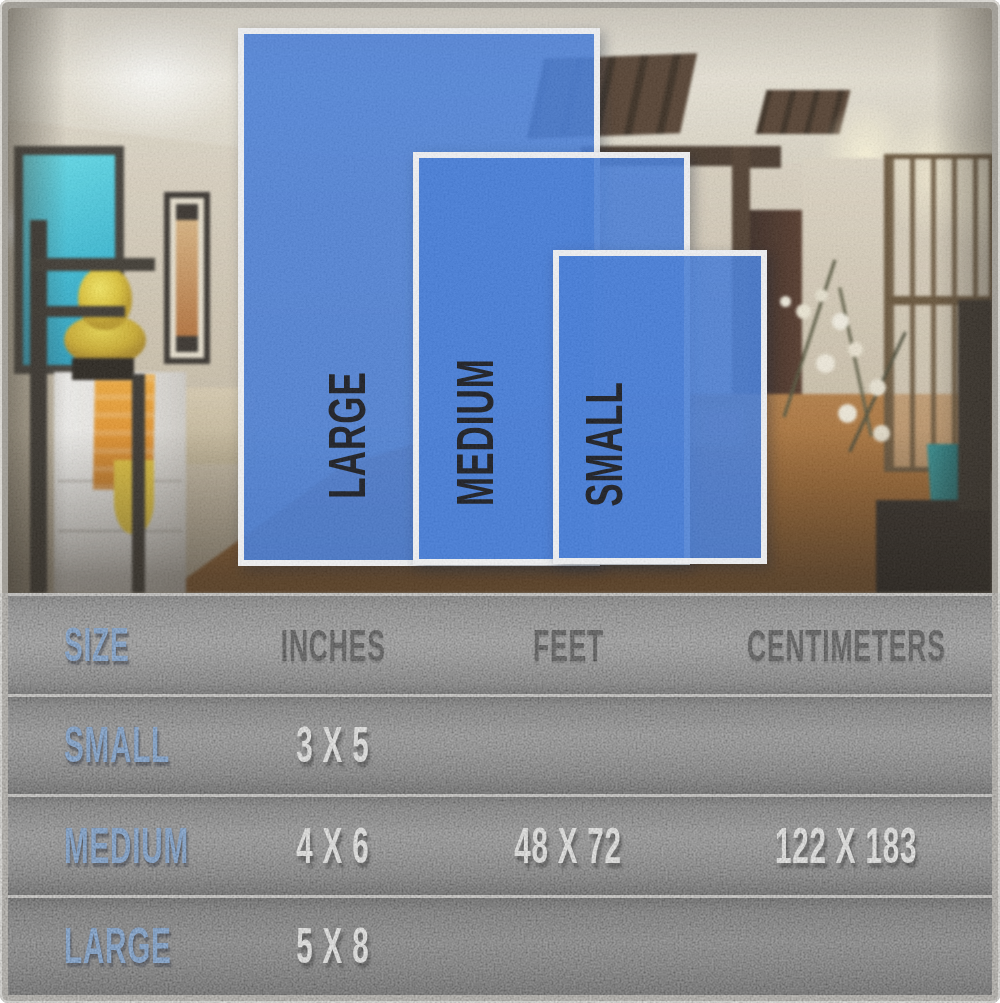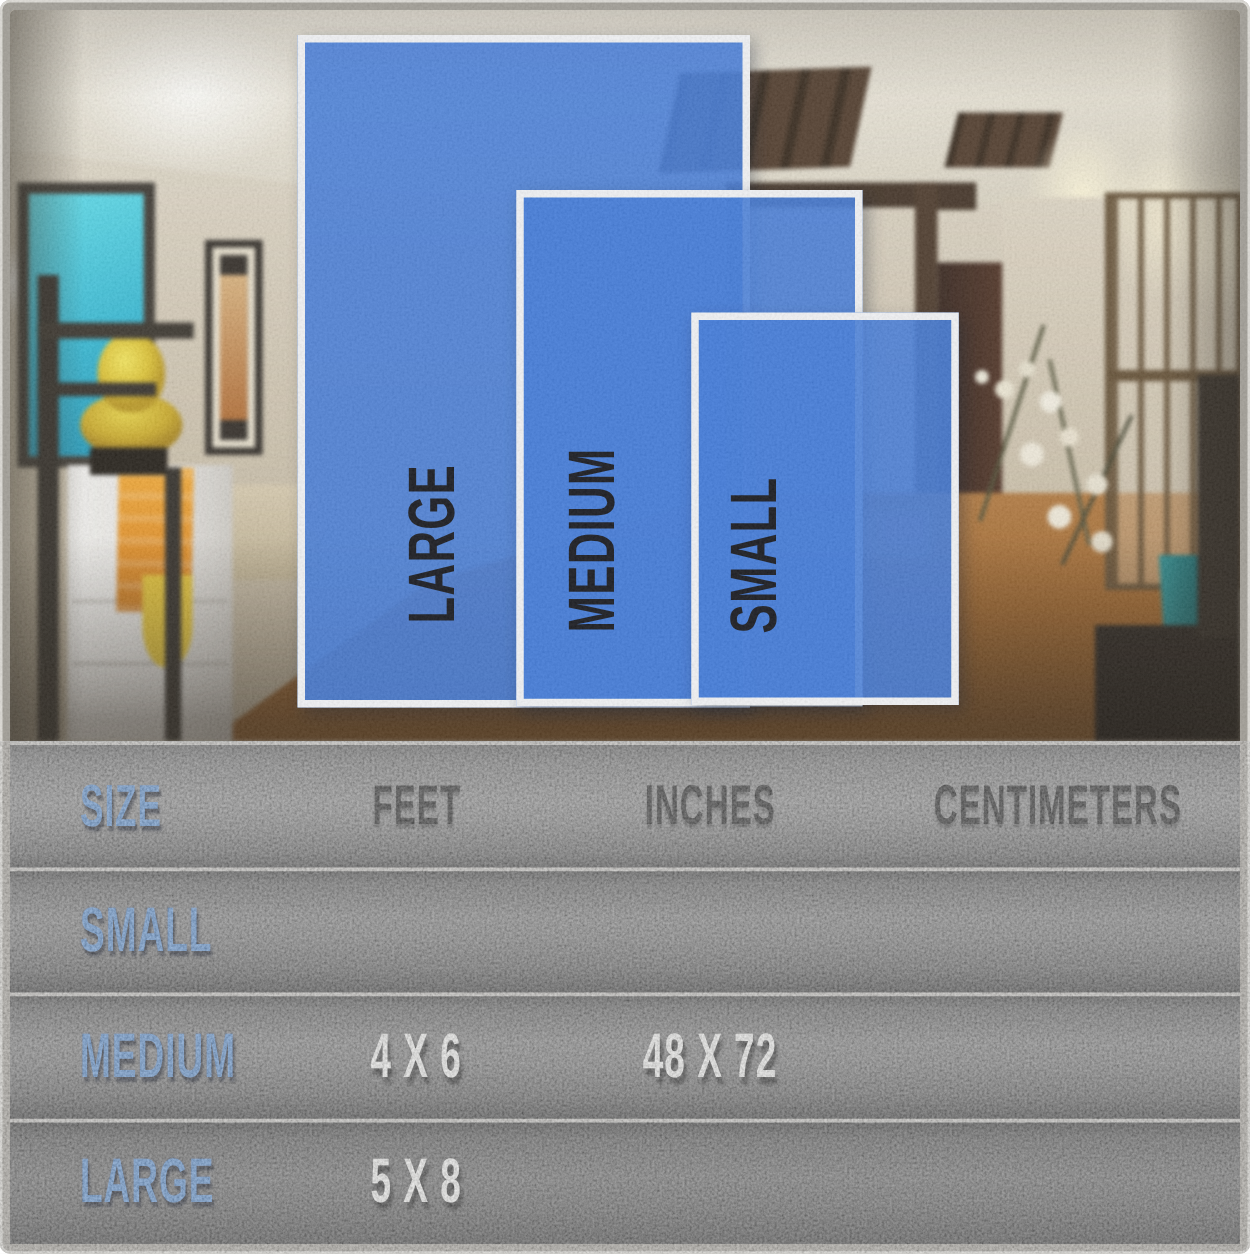--- a/index.html
+++ b/index.html
@@ -177,31 +177,33 @@
     <div class="rug rug-medium"></div>
     <div class="rug rug-small"></div>
     <div class="rug-label lab-large">LARGE</div>
     <div class="rug-label lab-medium">MEDIUM</div>
     <div class="rug-label lab-small">SMALL</div>
   </div>
 
   <div class="size-table">
     <div class="t-row t-header">
       <div class="cell c1 hdr-blue"><span class="cnd">SIZE</span></div>
+      <div class="cell c3 hdr-dark"><span class="cnd">INCHES</span></div>
       <div class="cell c2 hdr-dark"><span class="cnd">FEET</span></div>
-      <div class="cell c3 hdr-dark"><span class="cnd">INCHES</span></div>
       <div class="cell c4 hdr-dark"><span class="cnd">CENTIMETERS</span></div>
     </div>
     <div class="t-row">
       <div class="cell c1 lbl-blue"><span class="cnd">SMALL</span></div>
+      <div class="cell c2 val-white"><span class="cnd">3 X 5</span></div>
     </div>
     <div class="t-row">
       <div class="cell c1 lbl-blue"><span class="cnd">MEDIUM</span></div>
       <div class="cell c2 val-white"><span class="cnd">4 X 6</span></div>
       <div class="cell c3 val-white"><span class="cnd">48 X 72</span></div>
+      <div class="cell c4 val-white"><span class="cnd">122 X 183</span></div>
     </div>
     <div class="t-row t-last">
       <div class="cell c1 lbl-blue"><span class="cnd">LARGE</span></div>
       <div class="cell c2 val-white"><span class="cnd">5 X 8</span></div>
     </div>
   </div>
 
   <svg class="grain" width="1000" height="1003" xmlns="http://www.w3.org/2000/svg">
     <defs>
       <filter id="g1" x="0%" y="0%" width="100%" height="100%">

